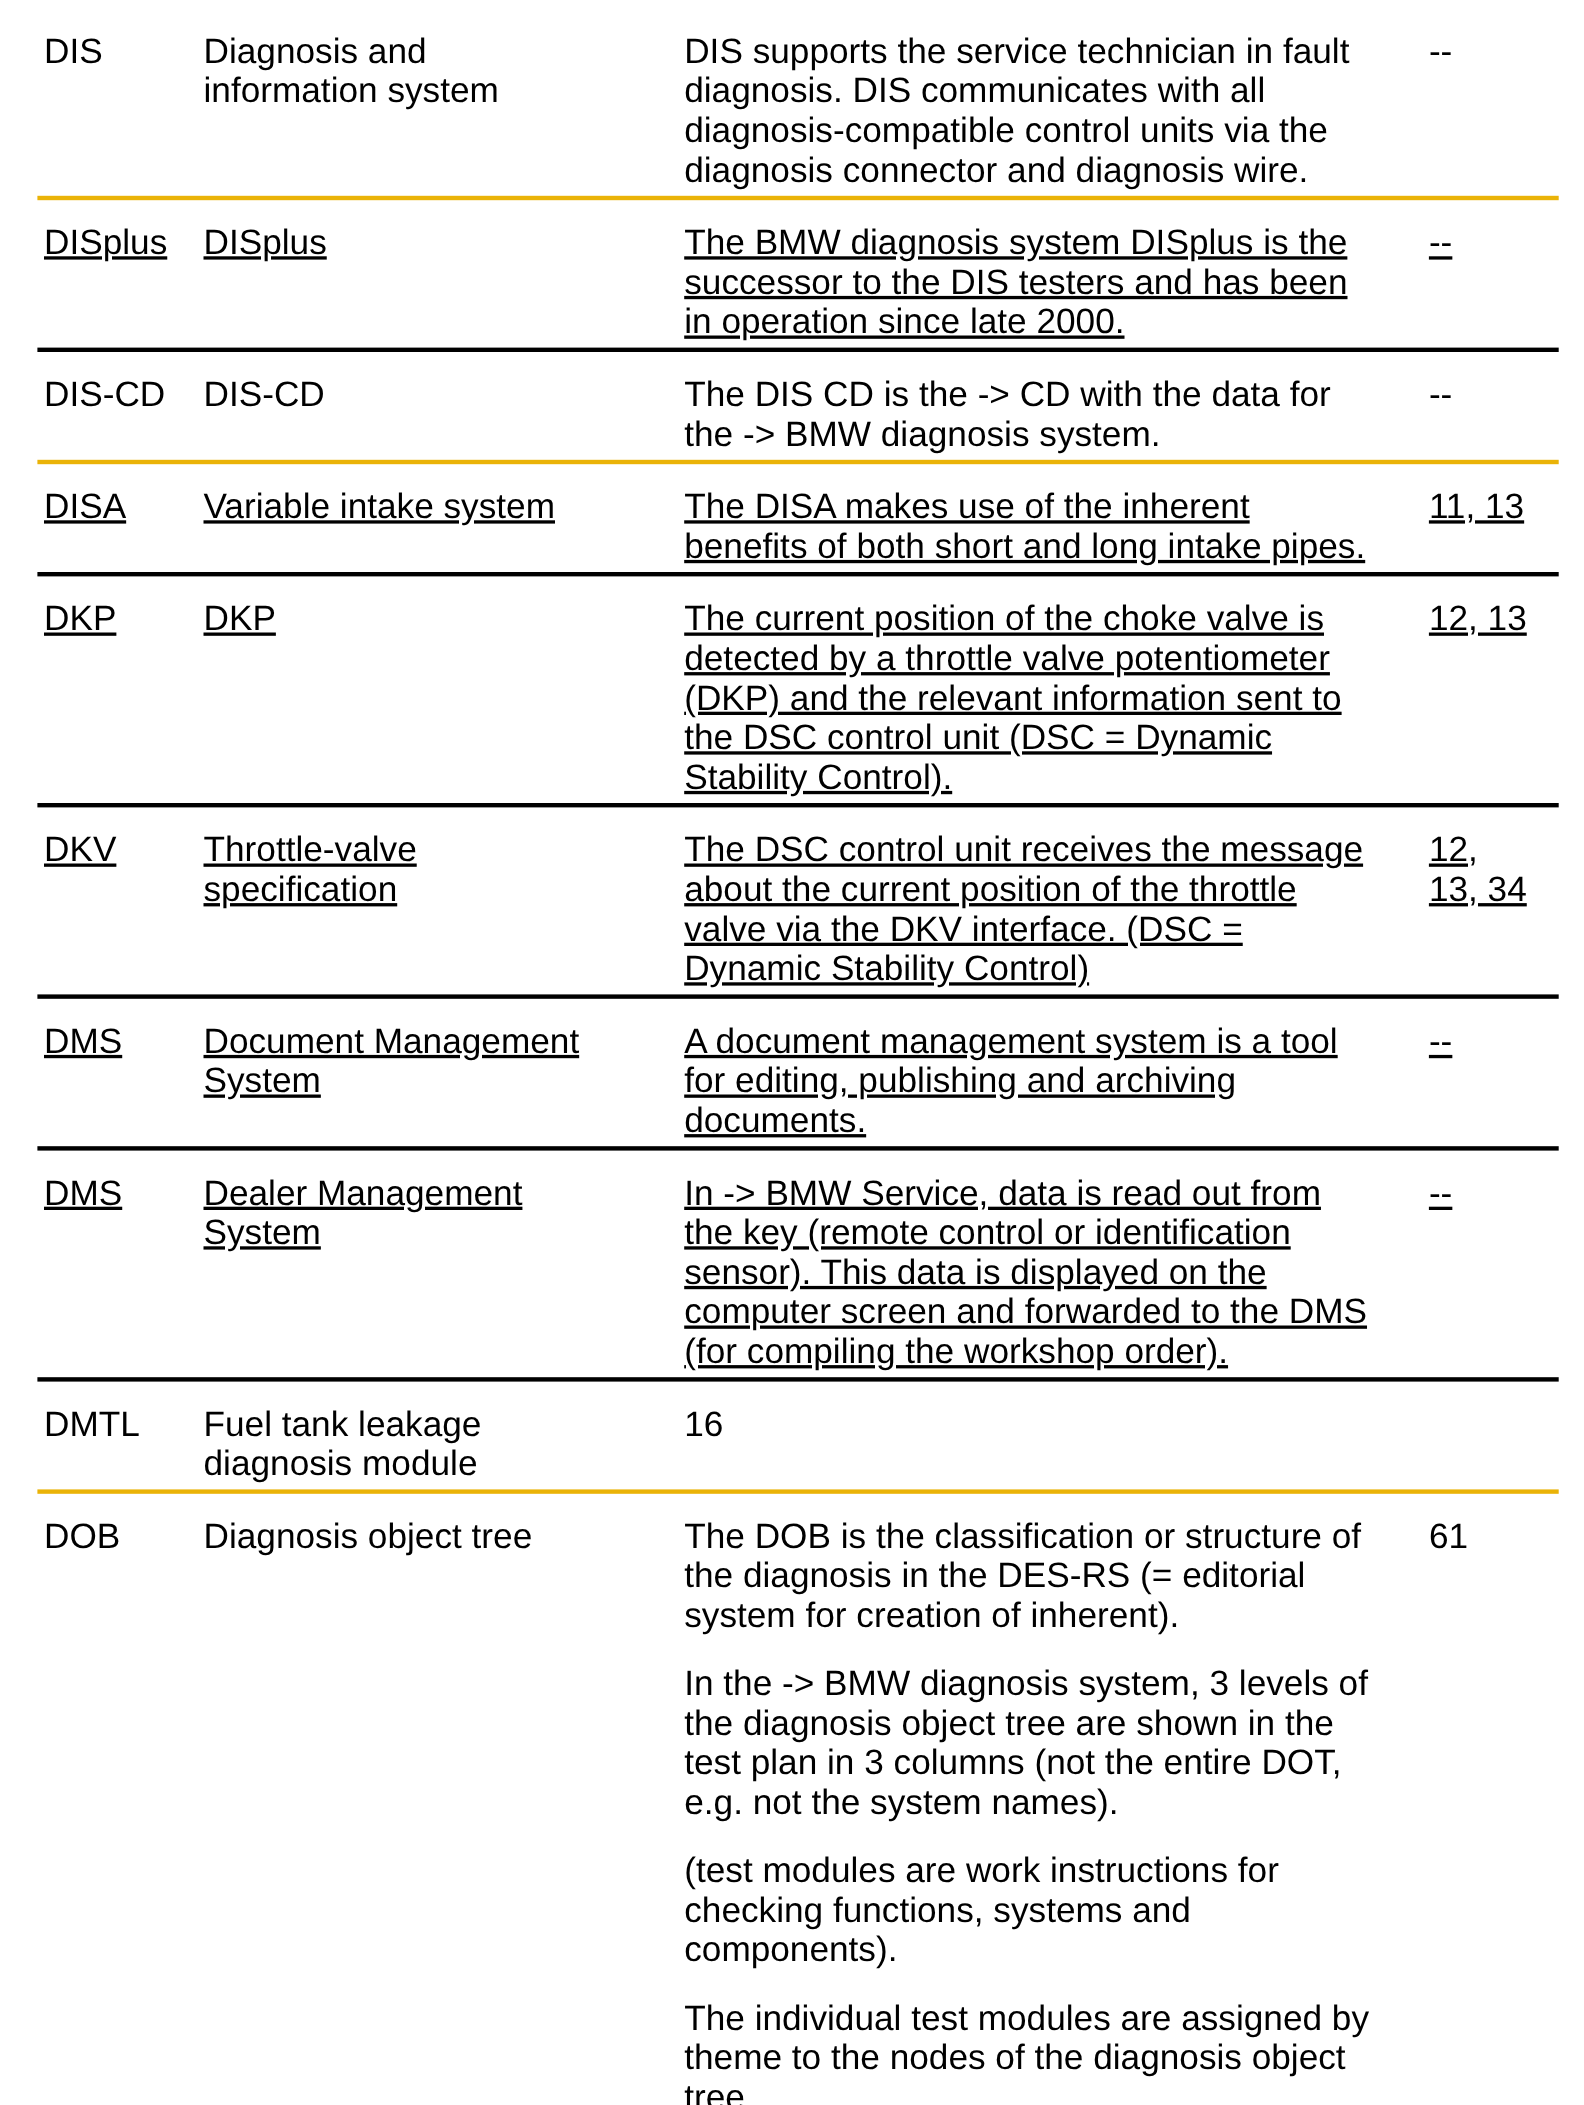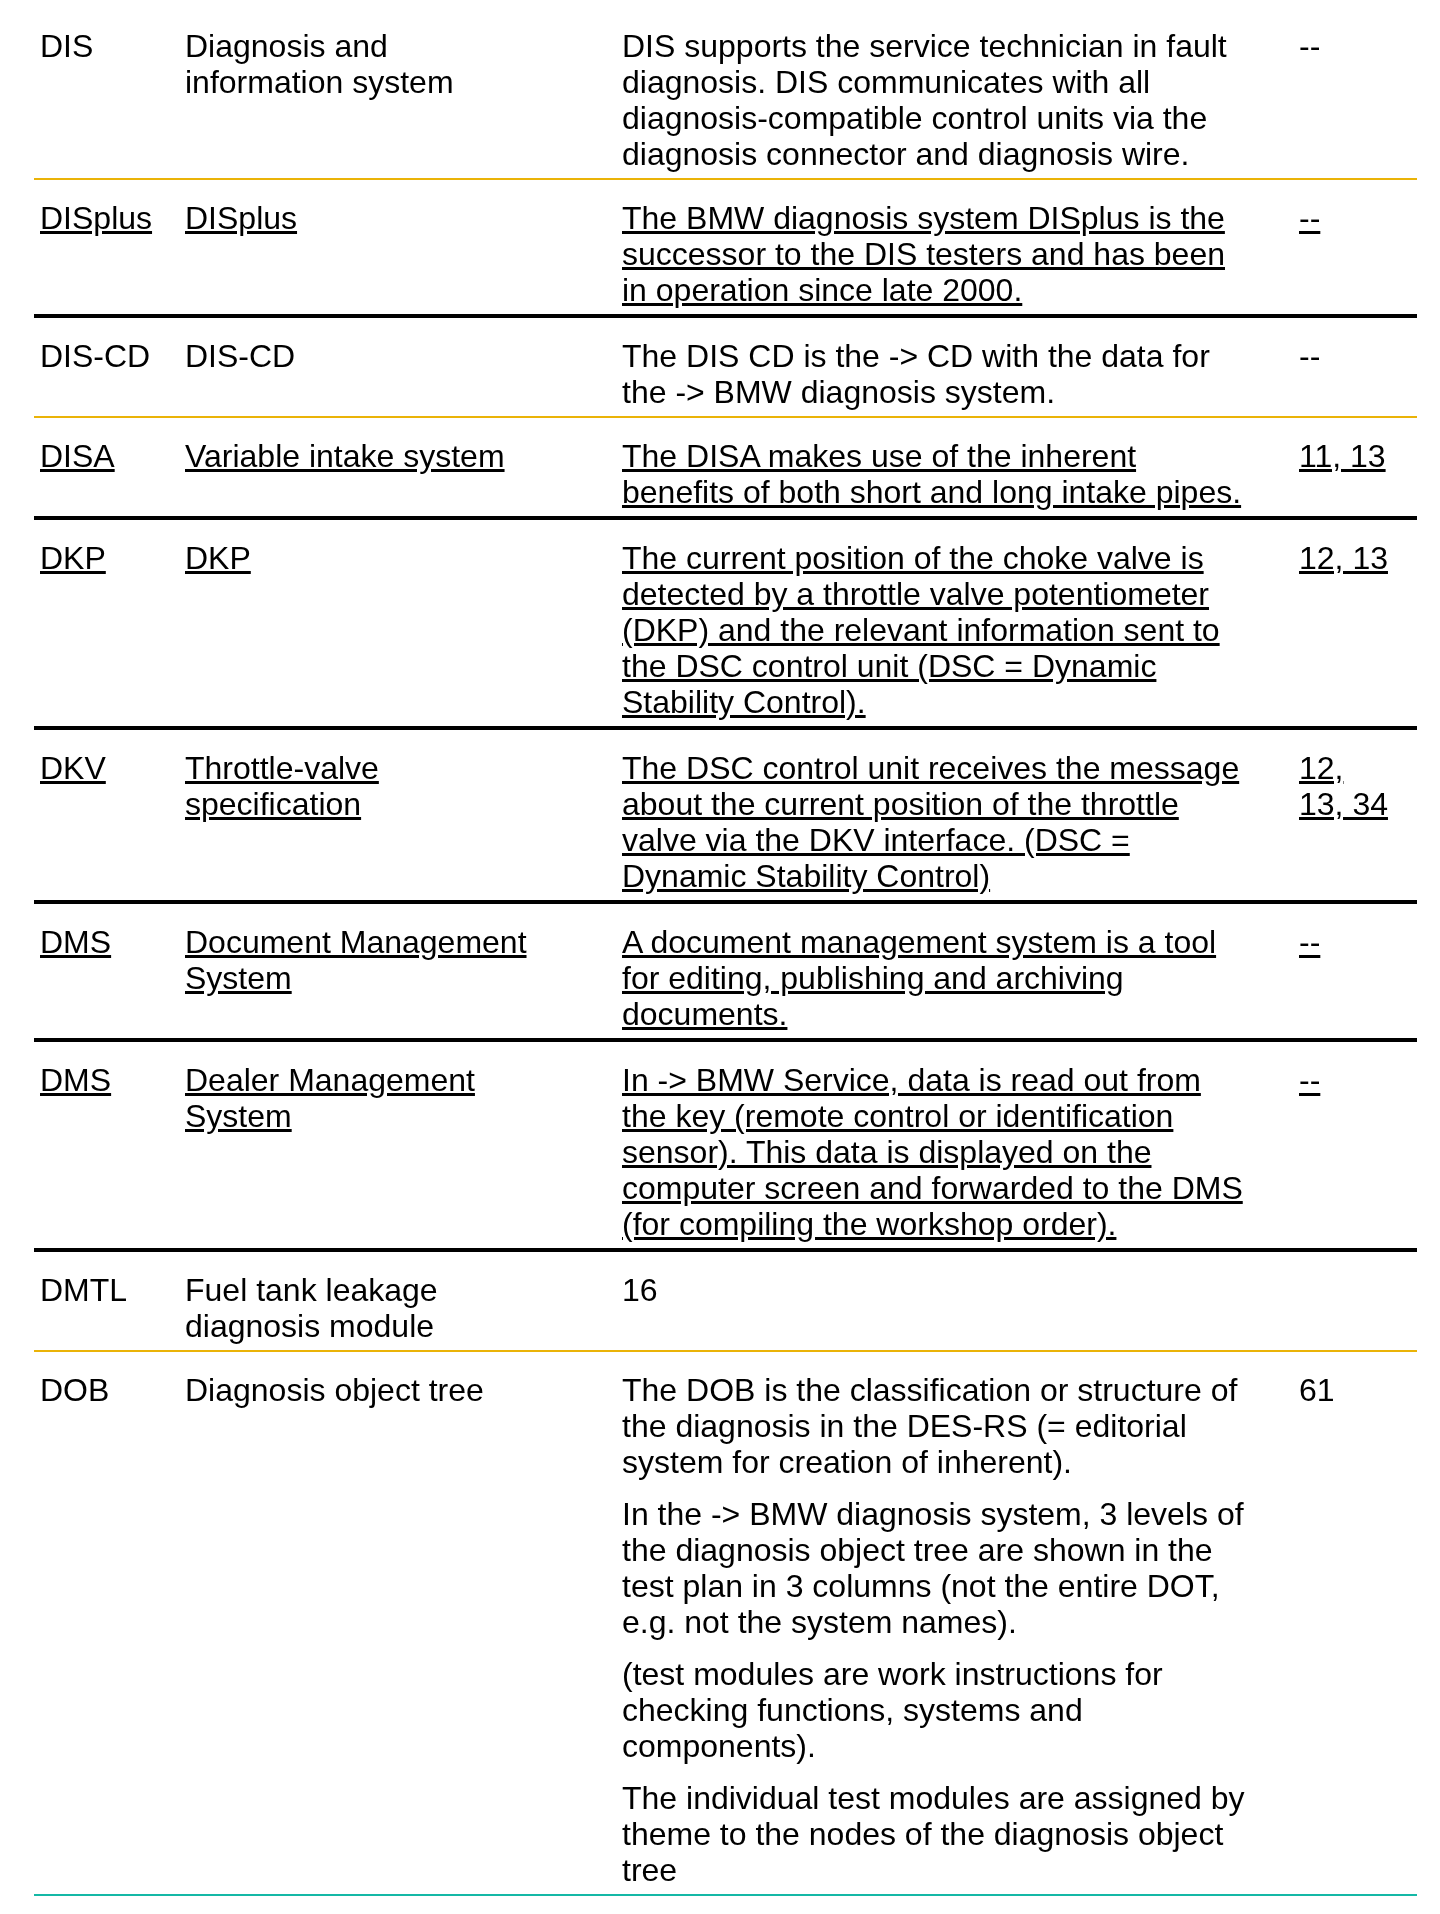--- a/index.html
+++ b/index.html
@@ -14,27 +14,27 @@
     margin:8px 0 0 34px;
     width:1383px;
     font-size:32px;
     line-height:36px;
   }
   .row {
     display:grid;
     grid-template-columns:145px 437px 677px 118px;
     padding:20px 0 6px 6px;
   }
-  .b-thin  { border-bottom:2px solid #eab308; }
+  .b-thin  { border-bottom:4px solid #eab308; }
   .b-thick { border-bottom:4px solid #000;text-decoration:underline; }
   .b-heavy { border-bottom:2px solid #14b8a6; }
   .c-abbr  { }
   .c-term  { padding-right:82px; }
   .c-desc  { padding-right:50px; }
-  .c-desc p + p { margin-top:16px; }
+  .c-desc p + p { margin-top:26px; }
   .c-pages { padding-right:26px; }
 </style>
 </head>
 <body>
 
 <div class="glossary">
 
   <div class="row b-thin">
     <div class="c-abbr">DIS</div>
     <div class="c-term">Diagnosis and information system</div>

